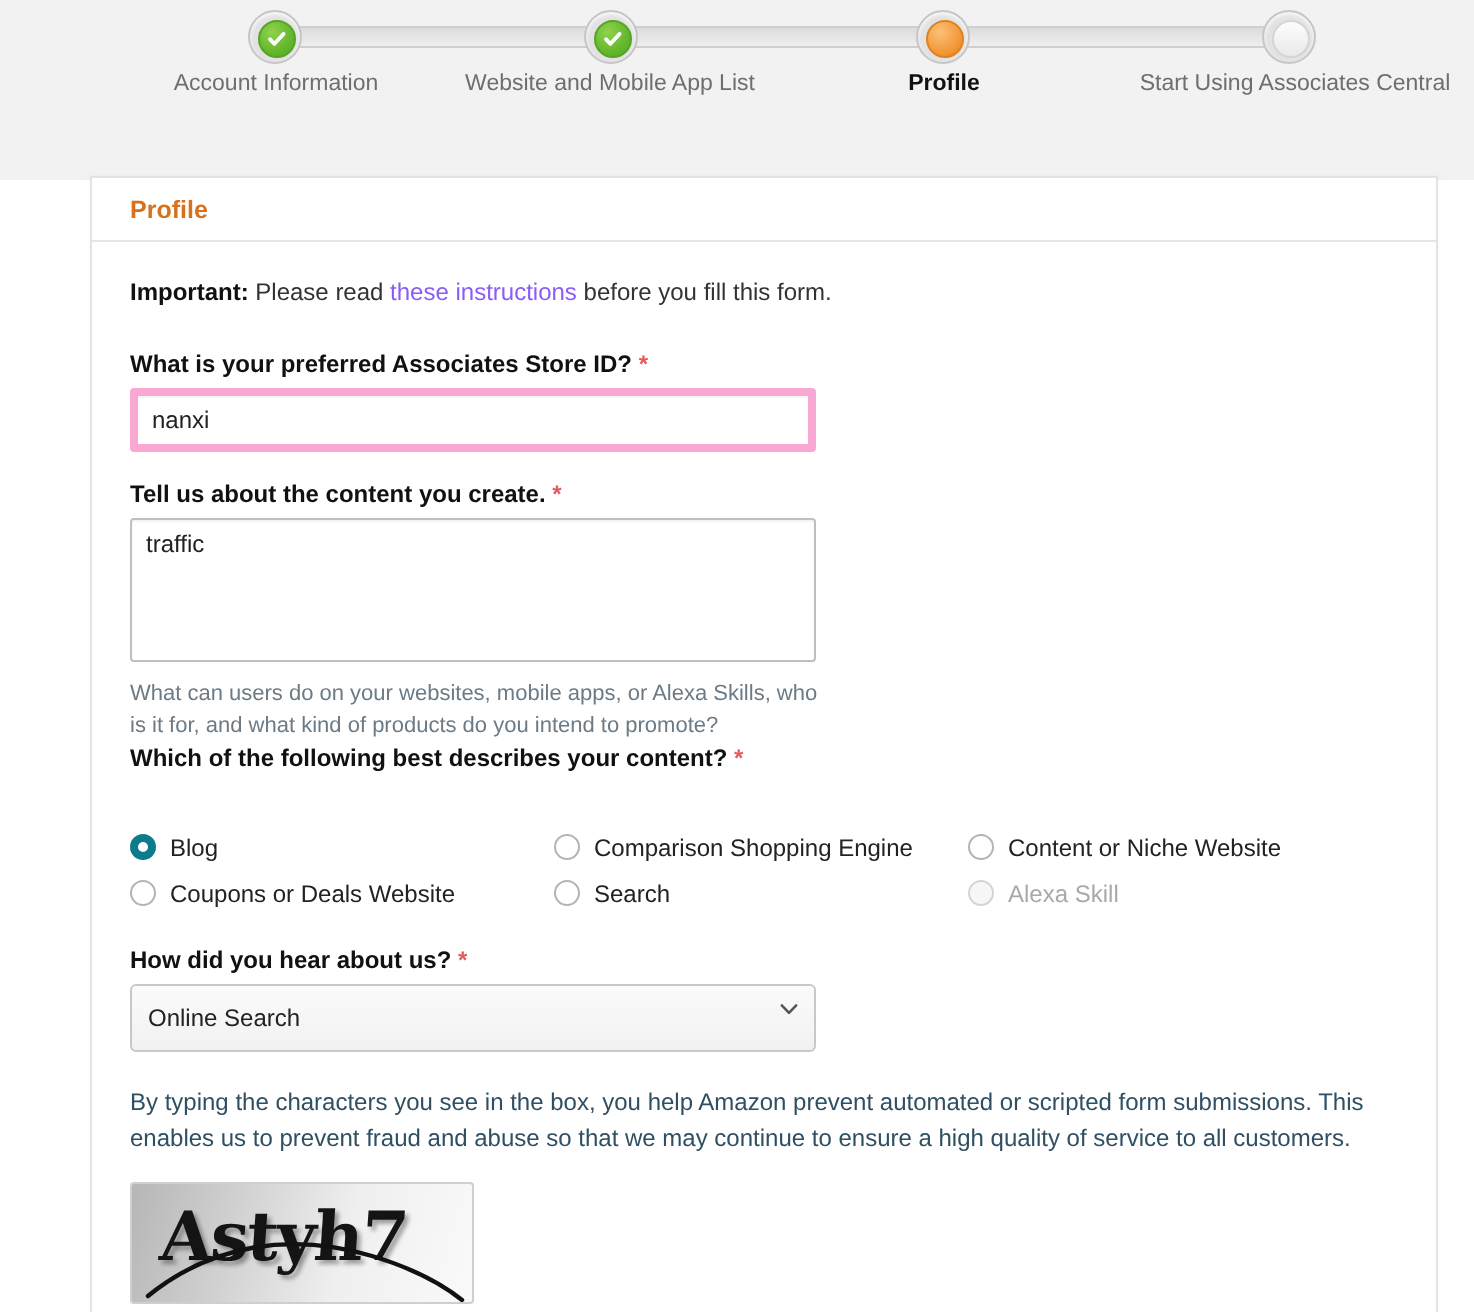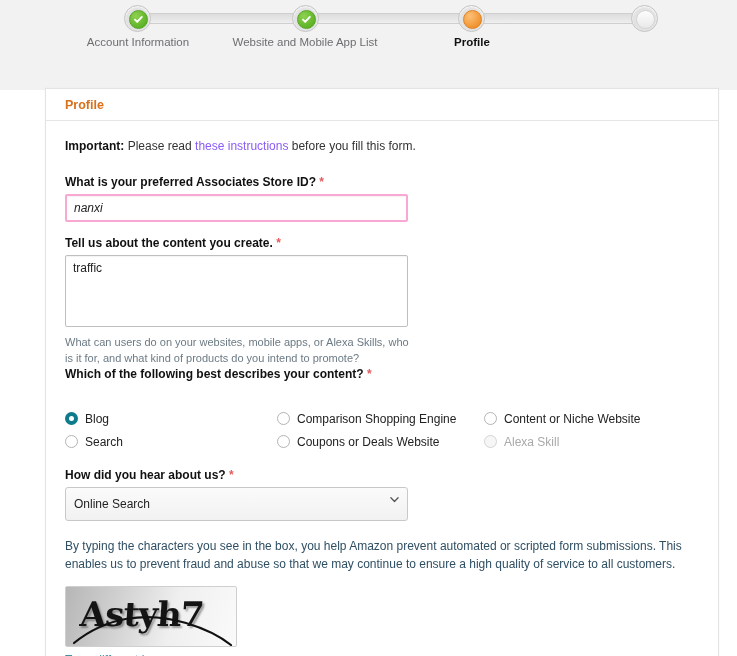--- a/index.html
+++ b/index.html
@@ -104,30 +104,29 @@
     font-size: 12px;
     font-weight: bold;
     color: #111;
     margin-bottom: 5px;
     display: block;
   }
   .req { color: #e45b5b; font-weight: bold; }
 
   .text-input {
     width: 343px; height: 24px;
-    border: 2px solid #f9a8d4;
+    border: 4px solid #f9a8d4;
     border-radius: 2px;
     padding: 12px 7px;
     font-size: 12px;
     color: #222;
     font-family: "Liberation Sans", sans-serif;
     background: #fff;
     box-shadow: inset 0 1px 1px rgba(0,0,0,.05);
     outline: none;
-    font-style: italic;
   }
   .field-block { margin-bottom: 14px; }
 
   .textarea {
     width: 343px; height: 72px;
     border: 1px solid #bfbfbf;
     border-radius: 2px;
     padding: 5px 7px;
     font-size: 12px;
     color: #222;
@@ -262,20 +261,21 @@
     <div class="bead"></div>
   </div>
   <div class="step-node todo" style="left:631px;">
     <div class="bead"></div>
   </div>
 
   <div class="step-labels">
     <span class="step-label" style="left:58px; width:160px;">Account Information</span>
     <span class="step-label" style="left:225px; width:160px;">Website and Mobile App List</span>
     <span class="step-label active" style="left:422px; width:100px;">Profile</span>
+    <span class="step-label" style="left:565px; width:165px;">Start Using Associates Central</span>
   </div>
 </div>
 
 <div class="card">
 
   <div class="card-head">
     <span class="card-title">Profile</span>
   </div>
 
   <div class="card-body">
@@ -317,25 +317,25 @@
         <div class="radio-item">
           <span class="radio-dot"></span>
           <span>Comparison Shopping Engine</span>
         </div>
         <div class="radio-item">
           <span class="radio-dot"></span>
           <span>Content or Niche Website</span>
         </div>
         <div class="radio-item">
           <span class="radio-dot"></span>
+          <span>Coupons or Deals Website</span>
+        </div>
+        <div class="radio-item">
+          <span class="radio-dot"></span>
           <span>Search</span>
-        </div>
-        <div class="radio-item">
-          <span class="radio-dot"></span>
-          <span>Coupons or Deals Website</span>
         </div>
         <div class="radio-item disabled">
           <span class="radio-dot"></span>
           <span>Alexa Skill</span>
         </div>
       </div>
     </div>
 
     
     <div>

